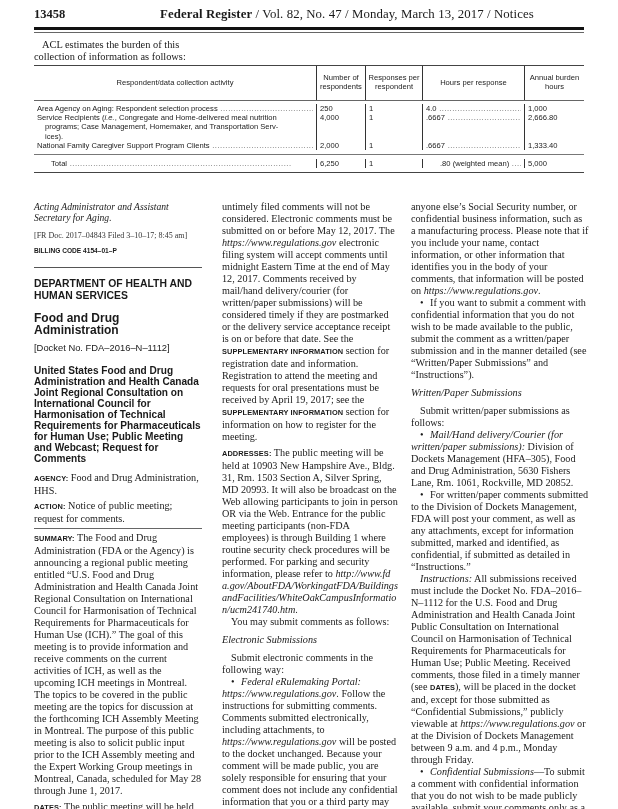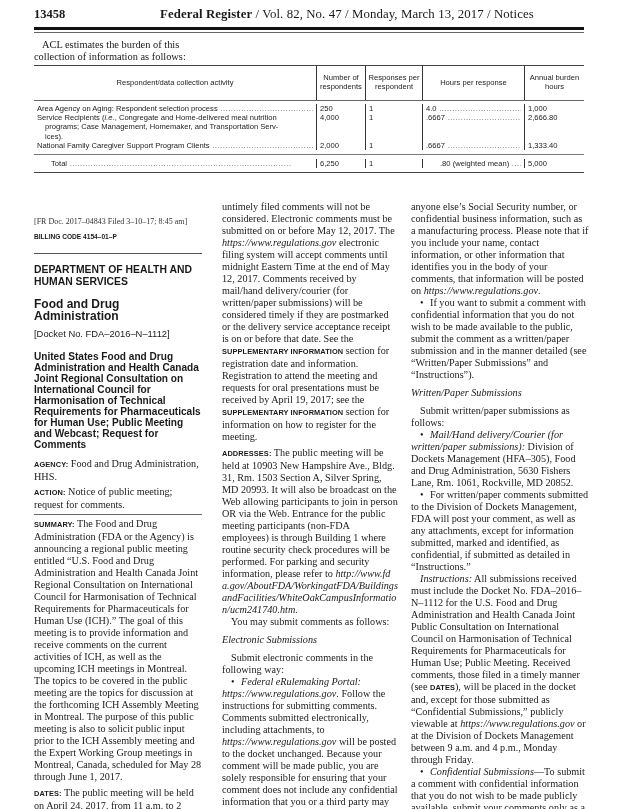--- a/index.html
+++ b/index.html
@@ -59,21 +59,21 @@
   }
   #col1 { left: 34px; width: 168px; }
   #col2 { left: 222px; width: 176px; }
   #col3 { left: 411px; width: 178px; }
   .p { margin: 0; }
   .ind { text-indent: 9px; }
   .sans-cap { font-family: "Liberation Sans", sans-serif; font-weight: bold; font-size: 7.4px; letter-spacing: 0.1px; }
   .it { font-style: italic; }
   .sig-name { font-weight: bold; font-size: 9.4px; }
   .sig-title { font-style: italic; font-size: 9.6px; line-height: 11px; }
-  .frdoc { font-size: 8px; color: #333; margin-top: 15px; }
+  .frdoc { font-size: 8px; color: #333; margin-top: 7px; }
   .billing { font-family: "Liberation Sans", sans-serif; font-weight: bold; font-size: 6.6px; margin-top: 3px; }
   .col-rule { height: 1px; background: #555; margin: 10px 0 10px 0; width: 168px; }
   .dept { font-family: "Liberation Sans", sans-serif; font-weight: bold; font-size: 10.4px; line-height: 12px; }
   .agency { font-family: "Liberation Sans", sans-serif; font-weight: bold; font-size: 12px; margin-top: 10px; }
   .docket { font-family: "Liberation Sans", sans-serif; font-weight: normal; font-size: 9.4px; margin-top: 6px; }
   .doc-title { font-family: "Liberation Sans", sans-serif; font-weight: bold; font-size: 10.1px; line-height: 11px; margin-top: 11px; }
   .small-rule { height: 1px; background: #666; margin: 3px 0 3px 0; }
   .gap4 { margin-top: 4px; }
   .subhead { font-style: italic; margin-top: 6px; margin-bottom: 6px; }
   .bullet::before { content: "\2022"; display: inline-block; width: 10px; text-indent: 0; }
@@ -154,20 +154,21 @@
       <div class="cell c4 act">
           <span class="t">.80 (weighted mean)</span>
           <span class="l">&nbsp;..........</span>
         </div>
       <div class="cell c5 num">5,000</div>
     </div>
   </div>
 </div>
 
 <div class="colm" id="col1">
+  <div class="sig-title">Acting Administrator and Assistant Secretary for Aging.</div>
   <div class="frdoc">[FR Doc. 2017–04843 Filed 3–10–17; 8:45 am]</div>
   <div class="billing">BILLING CODE 4154–01–P</div>
   <div class="col-rule"></div>
   <div class="dept">DEPARTMENT OF HEALTH AND HUMAN SERVICES</div>
   <div class="agency">Food and Drug Administration</div>
   <div class="docket">[Docket No. FDA–2016–N–1112]</div>
   <div class="doc-title">United States Food and Drug Administration and Health Canada Joint Regional Consultation on International Council for Harmonisation of Technical Requirements for Pharmaceuticals for Human Use; Public Meeting and Webcast; Request for Comments</div>
   <p class="p" style="margin-top:8px"><span class="sans-cap">AGENCY:</span><span> Food and Drug Administration, HHS.</span></p>
   <p class="p" style="margin-top:3px"><span class="sans-cap">ACTION:</span><span> Notice of public meeting; request for comments.</span></p>
   <div class="small-rule"></div>

